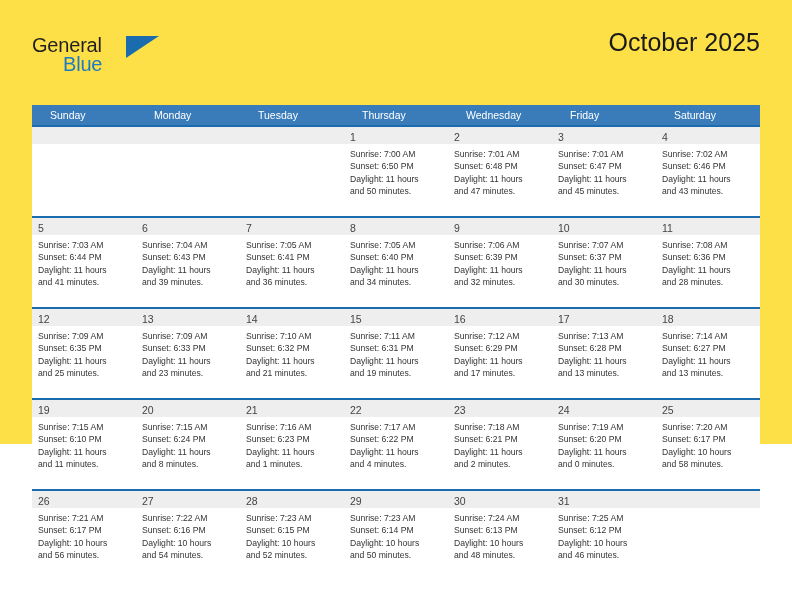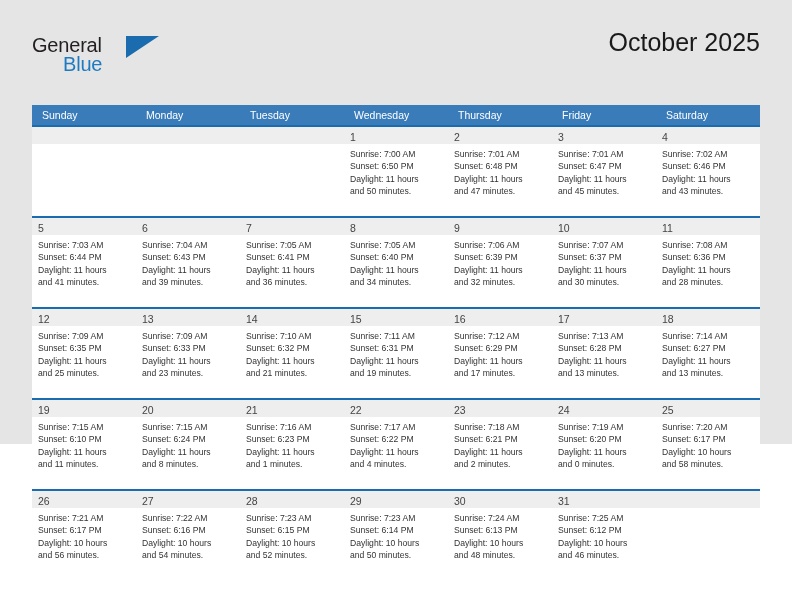--- a/index.html
+++ b/index.html
@@ -7,21 +7,21 @@
     width: 792px;
     height: 612px;
     background: #ffffff;
     font-family: "Liberation Sans", sans-serif;
     overflow: hidden;
   }
   .page {
     position: relative;
     width: 792px;
     height: 444px;
-    background: #e5e5e5;
+    background: #fde047;
   }
 
   
   .header {
     position: absolute;
     left: 32px;
     top: 26px;
     right: 32px;
     height: 72px;
   }
@@ -88,21 +88,21 @@
   .weekdays {
     display: flex;
     background: #3a7cba;
     height: 20px;
   }
   .weekday {
     flex: 1 1 0;
     color: #ffffff;
     font-size: 10.5px;
     line-height: 20px;
-    padding-left: 10px;
+    padding-left: 18px;
     white-space: nowrap;
   }
   .week {
     display: flex;
     border-top: 2px solid #1a6cae;
     height: 91px;
   }
   .week:last-child { height: 90px; }
   .cell {
     flex: 1 1 0;
@@ -148,22 +148,22 @@
       <div class="cal-title">October 2025</div>
     </div>
 
   </div>
 
   <div class="calendar">
     <div class="weekdays">
         <div class="weekday">Sunday</div>
         <div class="weekday">Monday</div>
         <div class="weekday">Tuesday</div>
+        <div class="weekday">Thursday</div>
         <div class="weekday">Wednesday</div>
-        <div class="weekday">Thursday</div>
         <div class="weekday">Friday</div>
         <div class="weekday">Saturday</div>
       </div>
     <div id="weeks-container">
         <div class="week">
           <div class="cell empty">
             <div class="daynum-band"><span class="daynum"></span></div>
             <div class="cell-body"></div>
           </div>
           <div class="cell empty">

